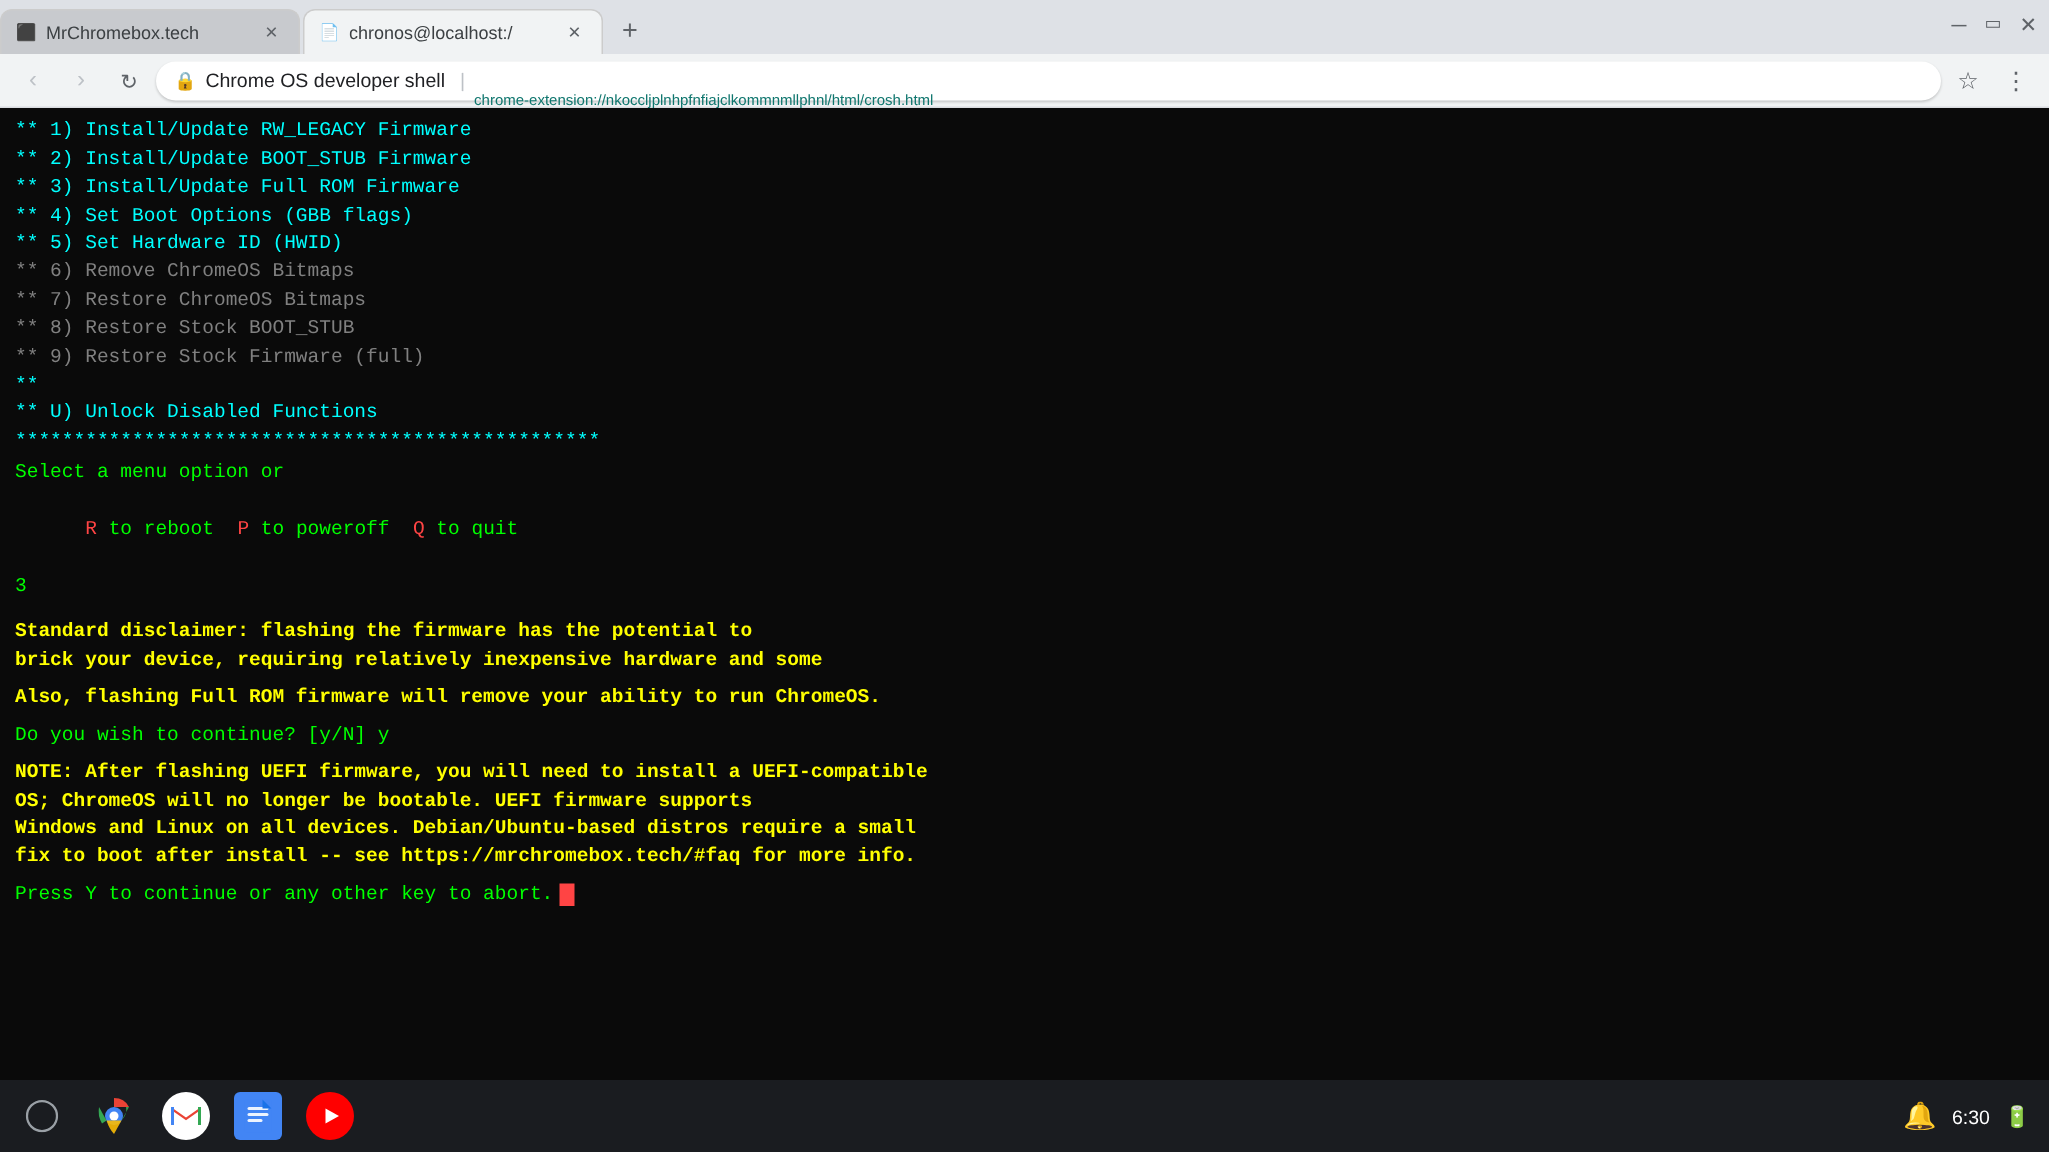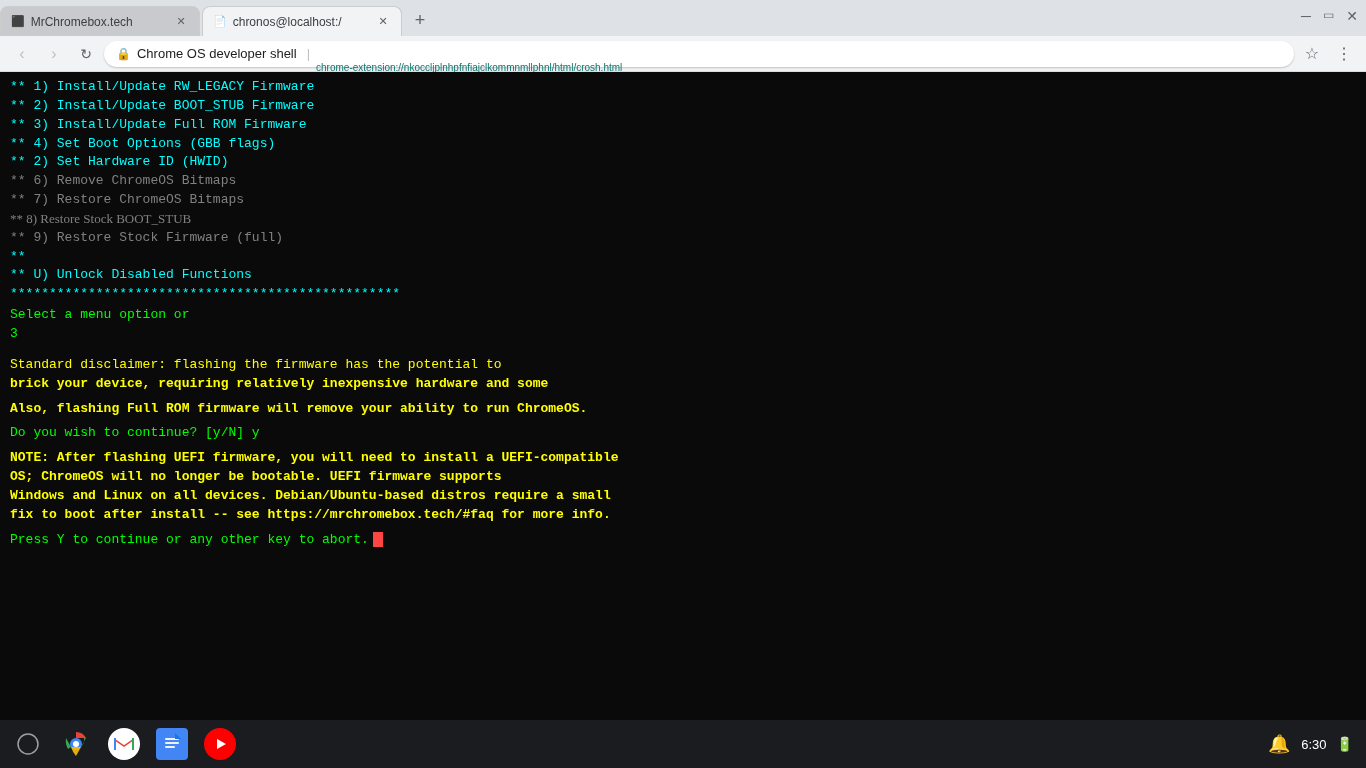--- a/index.html
+++ b/index.html
@@ -54,40 +54,43 @@
     <span style="width:28px; height:28px; border-radius:50%; display:flex; align-items:center; justify-content:center; color:#5f6368; cursor:pointer; font-size:16px;">☆</span>
     <span style="width:28px; height:28px; border-radius:50%; display:flex; align-items:center; justify-content:center; color:#5f6368; cursor:pointer; font-size:16px;">⋮</span>
   </div>
 
   <div class="terminal" style="flex:1; background:#0a0a0a; color:#00ff00; font-family:'Courier New', Courier, monospace; font-size:13px; padding:6px 10px; line-height:1.45; overflow:hidden;">
 
     <div style="color:#00ffff;">** 1)  Install/Update RW_LEGACY Firmware</div>
     <div style="color:#00ffff;">** 2)  Install/Update BOOT_STUB Firmware</div>
     <div style="color:#00ffff;font-family:Liberation Mono, monospace;">** 3)  Install/Update Full ROM Firmware</div>
     <div style="color:#00ffff;">** 4)  Set Boot Options (GBB flags)</div>
-    <div style="color:#00ffff;">** 2)  Set Hardware ID (HWID)</div>
+    <div style="color:#00ffff;">** 5)  Set Hardware ID (HWID)</div>
     <div style="color:#808080;">** 6)  Remove ChromeOS Bitmaps</div>
     <div style="color:#808080;">** 7)  Restore ChromeOS Bitmaps</div>
-    <div style="color:#808080;font-family:Liberation Serif, serif;">** 8)  Restore Stock BOOT_STUB</div>
+    <div style="color:#808080;">** 8)  Restore Stock BOOT_STUB</div>
     <div style="color:#808080;">** 9)  Restore Stock Firmware (full)</div>
     <div style="color:#00ffff;">**</div>
     <div style="color:#00ffff;">** U)  Unlock Disabled Functions</div>
     <div style="color:#00ffff;">**************************************************</div>
 
     <div style="color:#00ff00; margin-top:2px;">
       <span>Select a menu option or</span>
     </div>
+    <div style="color:#00ff00; white-space:pre;">
+      <span style="color:#ff4444;">R</span><span style="color:#00ff00;"> to reboot  </span><span style="color:#ff4444;">P</span><span style="color:#00ff00;"> to poweroff  </span><span style="color:#ff4444;">Q</span><span style="color:#00ff00;"> to quit</span>
+    </div>
     <div style="color:#00ff00;">3</div>
 
     <div style="height:6px;"></div>
 
 
     <div style="height:6px;"></div>
 
-    <div style="color:#ffff00; font-weight:normal;">Standard disclaimer: flashing the firmware has the potential to</div>
+    <div style="color:#ffff00; font-weight:bold;">Standard disclaimer: flashing the firmware has the potential to</div>
     <div style="color:#ffff00; font-weight:bold;">brick your device, requiring relatively inexpensive hardware and some</div>
     <div style="height:6px;"></div>
     <div style="color:#ffff00; font-weight:bold;">Also, flashing Full ROM firmware will remove your ability to run ChromeOS.</div>
 
     <div style="height:6px;"></div>
 
     <div style="color:#00ff00;">Do you wish to continue? [y/N] y</div>
 
     <div style="height:6px;"></div>
 

